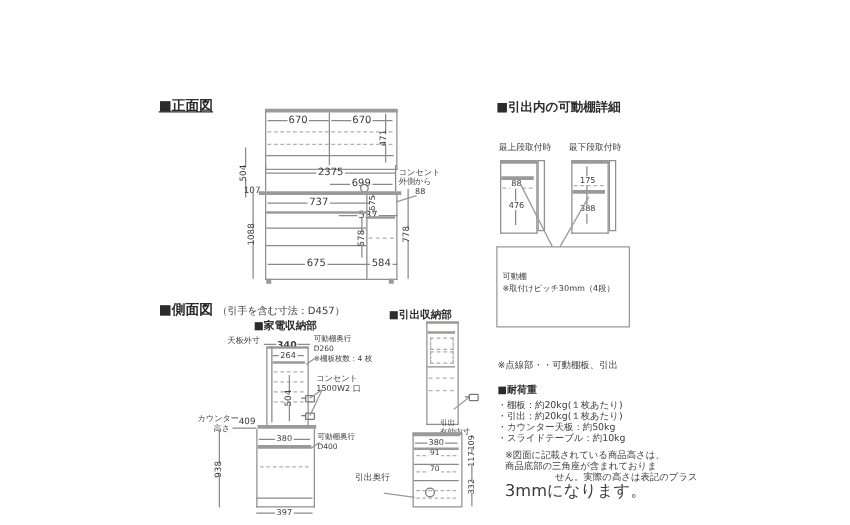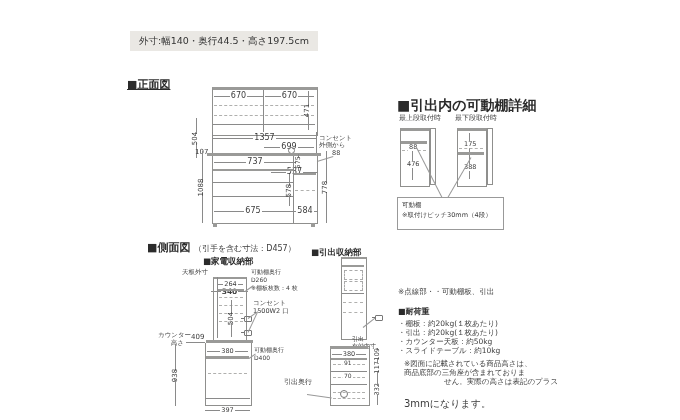--- a/index.html
+++ b/index.html
@@ -17,47 +17,46 @@
   .dimh{position:absolute;display:flex;align-items:center;font-size:8px;color:#3c3c3c;line-height:1;}
   .dimh::before,.dimh::after{content:"";flex:1 1 0;height:1px;background:#8a8a8a;min-width:2px;}
   .dimh>span{padding:0 1px;white-space:nowrap;}
   .dimv{position:absolute;display:flex;flex-direction:column;align-items:center;font-size:8px;color:#3c3c3c;line-height:1;width:10px;}
   .dimv::before,.dimv::after{content:"";flex:1 1 0;width:1px;background:#8a8a8a;min-height:2px;}
   .dimv>span{white-space:nowrap;transform:rotate(-90deg);padding:1px 0;}
   .subtitle{position:absolute;background:#eae8e4;color:#333;font-size:9.5px;line-height:1;padding:5px 9px;}
   .plug{position:absolute;width:6px;height:4px;border:1px solid #777;border-radius:1px;}
   .plug::before{content:"";position:absolute;left:-4px;top:1px;width:4px;height:1px;background:#777;}
   .circ{position:absolute;border:1px solid #777;border-radius:50%;}
-  .notebox{position:absolute;border:1px solid #999;font-size:6.5px;line-height:1.5;padding:3px 4px;color:#3c3c3c;}
+  .notebox{position:absolute;border:1px solid #999;font-size:6.5px;line-height:1.5;padding:19px 4px;color:#3c3c3c;}
 </style>
 </head>
 <body>
 
 <div id="canvas">
 
-  <div class="subtitle" style="left:130px;top:31px;">外寸:幅140・奥行44.5・高さ197.5cm</div>
 
   <div class="lbl b" style="left:127px;top:79px;font-size:11px;color:#2b2b2b;text-decoration:underline;">■正面図</div>
 
   <div class="box" style="left:212px;top:87px;width:104px;height:45px;border-top:3px solid #9a9a98;"></div>
   <div class="vl" style="left:263px;top:90px;height:42px;"></div>
   <div class="dimh" style="left:214px;top:92px;width:49px;">
       <span>670</span>
     </div>
   <div class="dimh" style="left:265px;top:92px;width:49px;">
       <span>670</span>
     </div>
   <div class="dash" style="left:214px;top:105px;width:100px;"></div>
   <div class="dash" style="left:214px;top:115px;width:100px;"></div>
   <div class="hl" style="left:213px;top:124px;width:102px;"></div>
   <div class="dimv" style="left:303px;top:91px;height:39px;font-size:7px;">
       <span>471</span>
     </div>
   <div class="dimh" style="left:213px;top:134px;width:103px;">
-      <span>1357</span>
+      <span>2375</span>
     </div>
   <div class="dimh" style="left:264px;top:143px;width:50px;">
       <span>699</span>
     </div>
   <div class="circ" style="left:288px;top:147px;width:5px;height:5px;"></div>
   <div class="vl" style="left:212px;top:132px;height:21px;"></div>
   <div class="vl" style="left:316px;top:132px;height:21px;"></div>
   <div class="lbl" style="left:319px;top:135px;font-size:6.5px;">コンセント</div>
   <div class="lbl" style="left:319px;top:142px;font-size:6.5px;">外側から</div>
   <div class="lbl" style="left:332px;top:150px;font-size:6.5px;">88</div>
@@ -94,21 +93,21 @@
     </div>
   <div class="dimv" style="left:197px;top:151px;height:72px;font-size:7px;">
       <span>1088</span>
     </div>
   <div class="dimv" style="left:321px;top:151px;height:72px;font-size:7px;">
       <span>778</span>
     </div>
   <div class="thick" style="left:213px;top:223px;width:4px;height:4px;"></div>
   <div class="thick" style="left:311px;top:223px;width:4px;height:4px;"></div>
 
-  <div class="lbl b" style="left:397px;top:98px;font-size:14px;color:#2b2b2b;">■引出内の可動棚詳細</div>
+  <div class="lbl b" style="left:397px;top:82px;font-size:10px;color:#2b2b2b;">■引出内の可動棚詳細</div>
   <div class="lbl" style="left:399px;top:115px;font-size:7px;">最上段取付時</div>
   <div class="lbl" style="left:455px;top:115px;font-size:7px;">最下段取付時</div>
   <div class="box" style="left:400px;top:128px;width:28px;height:55px;border-top:3px solid #9a9a98;"></div>
   <div class="box" style="left:430px;top:128px;width:4px;height:55px;"></div>
   <div class="thick" style="left:401px;top:141px;width:26px;height:3px;"></div>
   <div class="dash" style="left:402px;top:150px;width:24px;"></div>
   <div class="vl" style="left:412px;top:144px;height:36px;"></div>
   <div class="lbl bg" style="left:408px;top:144px;font-size:6.5px;">88</div>
   <div class="lbl bg" style="left:406px;top:161px;font-size:6.5px;">476</div>
   <div class="box" style="left:457px;top:128px;width:28px;height:55px;border-top:3px solid #9a9a98;"></div>
@@ -119,27 +118,27 @@
   <div class="thick" style="left:458px;top:152px;width:26px;height:3px;"></div>
   <div class="lbl bg" style="left:463px;top:164px;font-size:6.5px;">388</div>
   <div class="ld" style="left:416px;top:146px;width:57px;transform:rotate(63deg);"></div>
   <div class="ld" style="left:471px;top:157px;width:46px;transform:rotate(120deg);"></div>
   <div class="notebox" style="left:397px;top:197px;width:97px;height:25px;">
     <div>可動棚</div>
     <div>※取付けピッチ30mm（4段）</div>
   </div>
 
   <div class="lbl" style="left:127px;top:242px;font-size:11px;">
-    <span class="b" style="color:#2b2b2b;margin-left:20px;">■側面図</span>
+    <span class="b" style="color:#2b2b2b;">■側面図</span>
     <span style="font-size:8px;">（引手を含む寸法：D457）</span>
   </div>
 
   <div class="lbl b" style="left:203px;top:257px;font-size:8.5px;color:#2b2b2b;">■家電収納部</div>
   <div class="lbl" style="left:182px;top:269px;font-size:6.5px;">天板外寸</div>
-  <div class="dimh" style="left:211px;top:288px;width:37px;font-size:7.5px;font-weight:600;">
+  <div class="dimh" style="left:211px;top:272px;width:37px;font-size:7.5px;font-weight:600;">
       <span>340</span>
     </div>
   <div class="box" style="left:213px;top:277px;width:32px;height:61px;border-top:2px solid #9a9a98;"></div>
   <div class="vl" style="left:217px;top:277px;height:61px;"></div>
   <div class="dimh" style="left:218px;top:281px;width:25px;font-size:6.5px;">
       <span>264</span>
     </div>
   <div class="thick" style="left:218px;top:289px;width:26px;height:2px;"></div>
   <div class="dash" style="left:219px;top:297px;width:24px;"></div>
   <div class="dash" style="left:219px;top:305px;width:24px;"></div>
@@ -222,15 +221,15 @@
 
   <div class="lbl" style="left:398px;top:288px;font-size:7.5px;">※点線部・・可動棚板、引出</div>
   <div class="lbl b" style="left:398px;top:308px;font-size:8px;color:#2b2b2b;">■耐荷重</div>
   <div class="lbl" style="left:398px;top:320px;font-size:7.5px;">・棚板：約20kg(１枚あたり)</div>
   <div class="lbl" style="left:398px;top:329px;font-size:7.5px;">・引出：約20kg(１枚あたり)</div>
   <div class="lbl" style="left:398px;top:338px;font-size:7.5px;">・カウンター天板：約50kg</div>
   <div class="lbl" style="left:398px;top:347px;font-size:7.5px;">・スライドテーブル：約10kg</div>
   <div class="lbl" style="left:404px;top:360px;font-size:7.5px;">※図面に記載されている商品高さは、</div>
   <div class="lbl" style="left:404px;top:369px;font-size:7.5px;">商品底部の三角座が含まれておりま</div>
   <div class="lbl" style="left:404px;top:378px;font-size:7.5px;margin-left:40px;">せん。実際の高さは表記のプラス</div>
-  <div class="lbl" style="left:404px;top:399px;font-size:10px;">3mmになります。</div>
+  <div class="lbl" style="left:404px;top:387px;font-size:13px;">3mmになります。</div>
 
 </div>
 
 </body></html>

